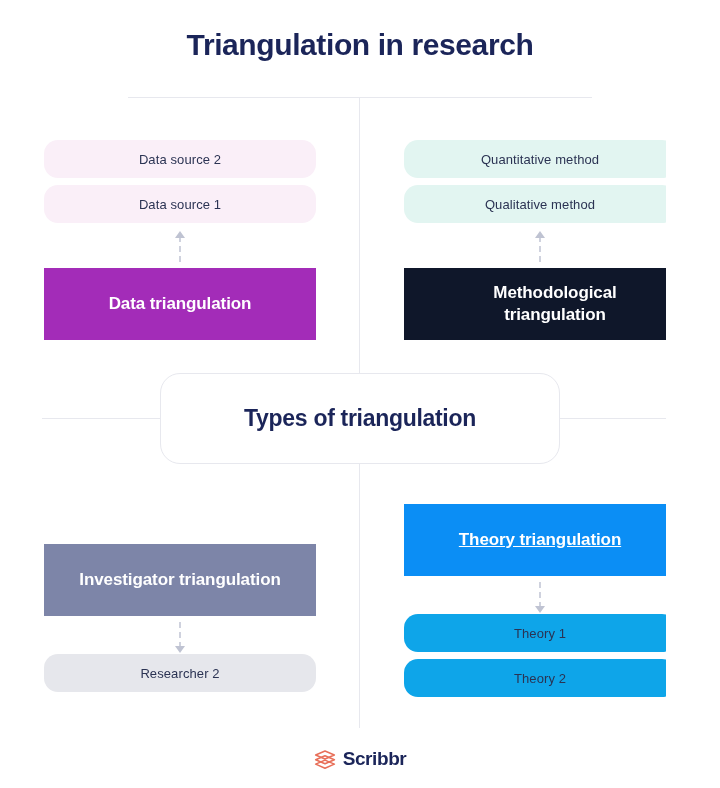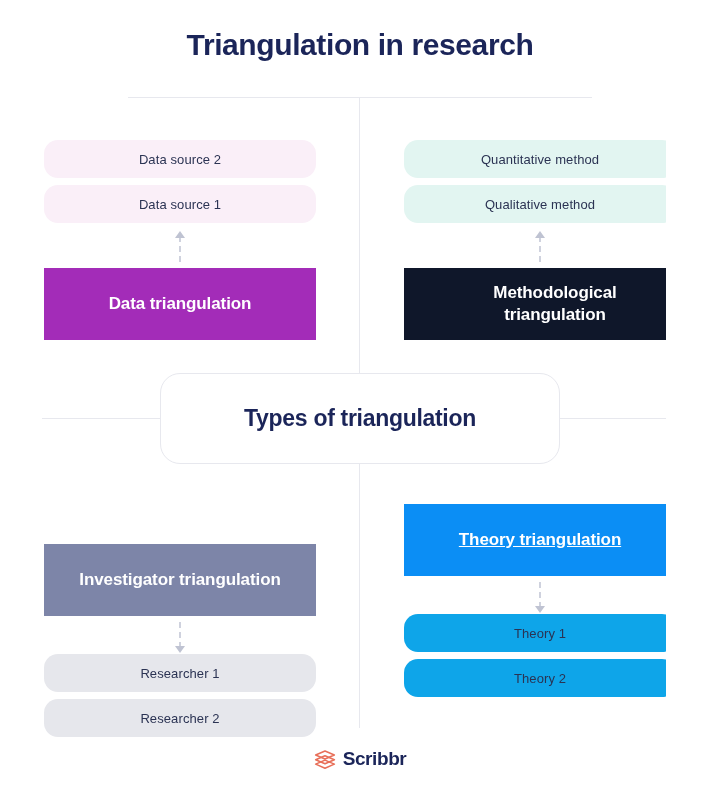--- a/index.html
+++ b/index.html
@@ -217,21 +217,20 @@
   <div class="center-box">
     <span class="label">Types of triangulation</span>
   </div>
 
   <div class="quad quad-bl">
     <div class="main-box slate">Investigator triangulation</div>
     <div class="arrow down">
       <span class="shaft"></span>
       <span class="head"></span>
     </div>
-    <div class="leaf gray">Researcher 1</div>
     <div class="leaf gray">Researcher 2</div>
   </div>
 
   <div class="quad quad-br">
     <div class="main-box bright">Theory triangulation</div>
     <div class="arrow down">
       <span class="shaft"></span>
       <span class="head"></span>
     </div>
     <div class="leaf blue">Theory 1</div>

